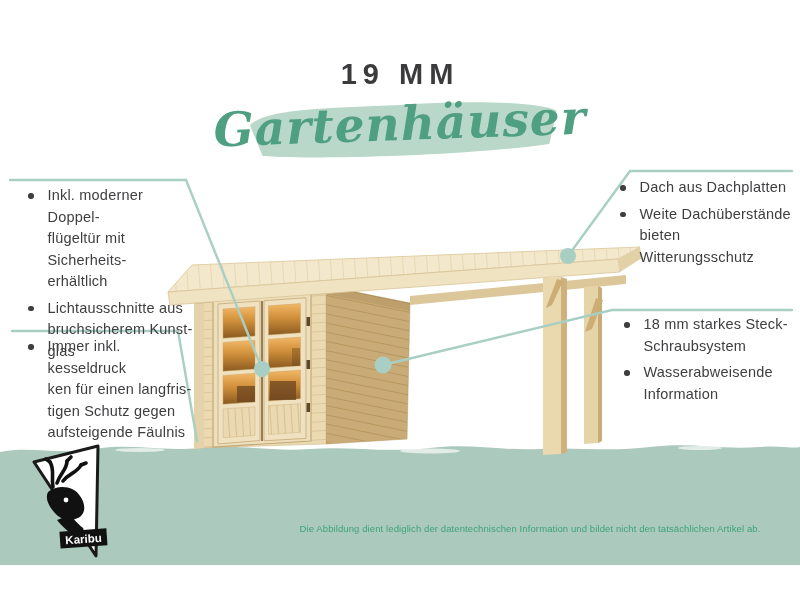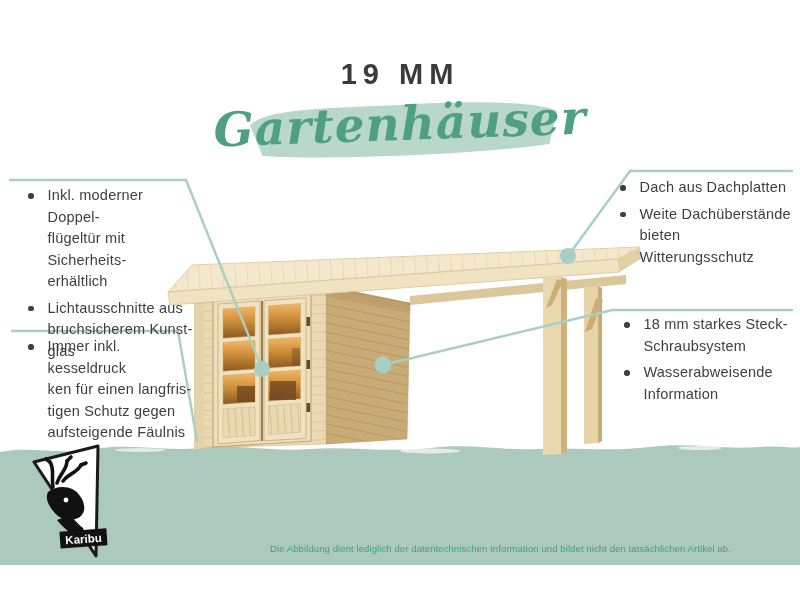--- a/index.html
+++ b/index.html
@@ -13,22 +13,22 @@
             font-family:"DejaVu Serif",serif;font-style:italic;font-weight:bold;
             transform:rotate(-2deg);letter-spacing:1px;}
   .callout{font-size:14.5px;line-height:21.5px;letter-spacing:0.2px;color:#3e3e40;}
   .bullet-row{display:flex;margin-bottom:5px;}
   .bullet{flex:none;width:5.5px;height:5.5px;border-radius:50%;background:#3e3e40;
           margin:8px 14px 0 2px;}
   #co-left-top{left:26px;top:185px;width:168px;}
   #co-left-bottom{left:26px;top:336px;width:176px;}
   #co-right-top{left:618px;top:177px;width:176px;}
   #co-right-bottom{left:622px;top:314px;width:176px;}
-  #disclaimer{right:10px;top:543px;font-size:9.5px;color:#3da47b;letter-spacing:0.1px;
-              text-align:left;width:520px;}
+  #disclaimer{right:10px;top:523px;font-size:9.5px;color:#3da47b;letter-spacing:0.1px;
+              text-align:center;width:520px;}
 </style>
 </head>
 <body>
 
 <div id="stage">
 
   <svg id="art" width="800" height="600" viewBox="0 0 800 600">
     <defs>
       <linearGradient id="glassGrad" x1="0" y1="0" x2="0" y2="1">
         <stop offset="0" stop-color="#f2b766"></stop>

